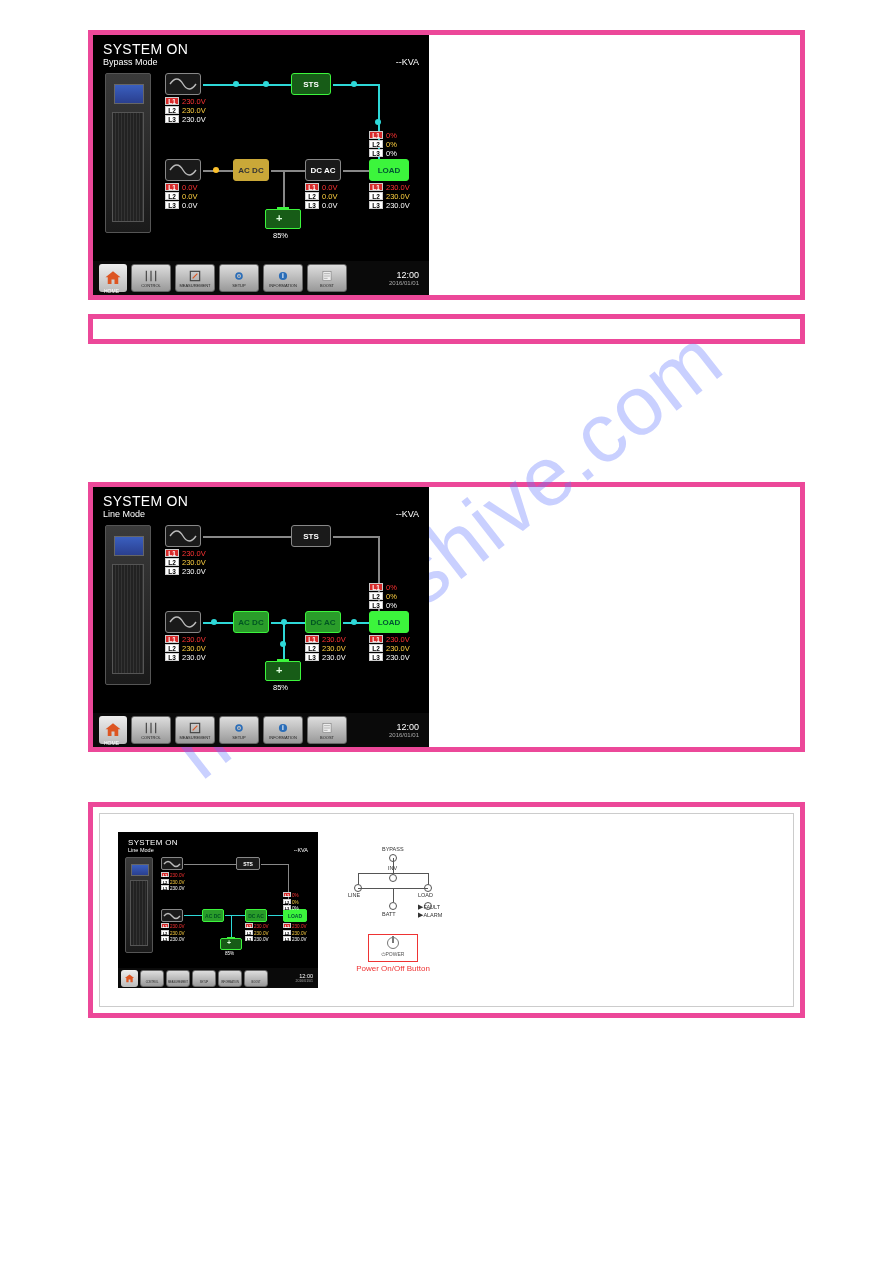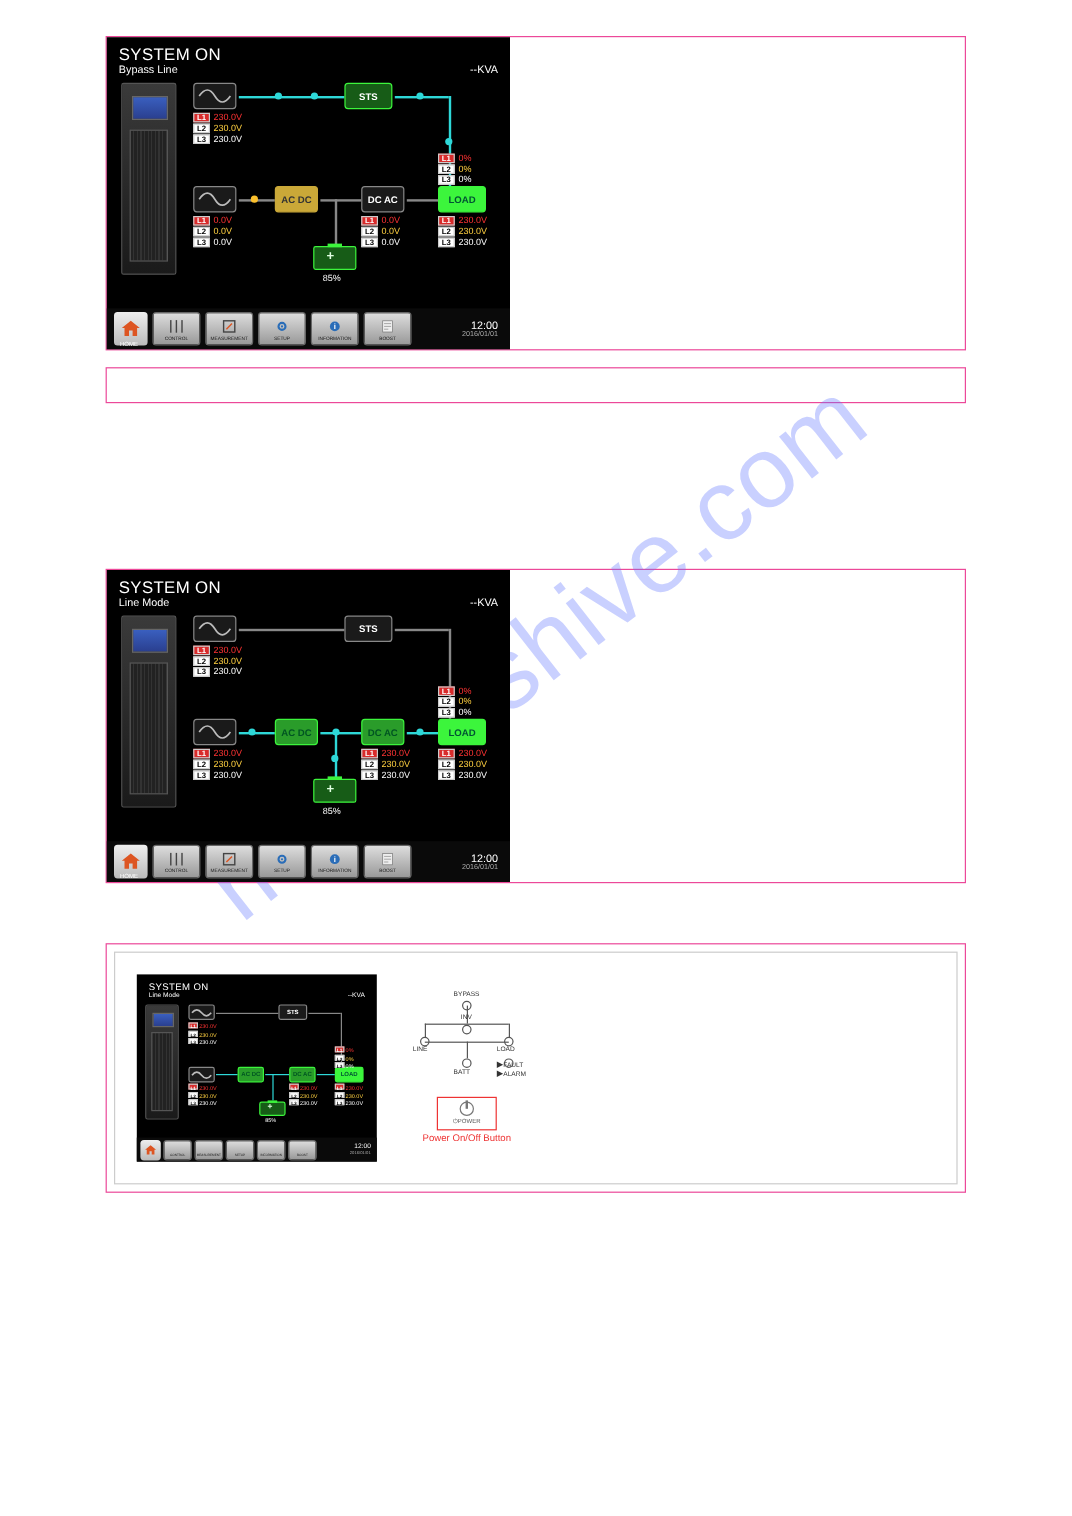--- a/index.html
+++ b/index.html
@@ -6,21 +6,21 @@
   body {
     background: #fff;
     font-family: Arial, sans-serif;
     font-size: 10px;
     color: #000;
     width: 893px;
     position: relative;
     padding: 30px 88px 60px 88px;
   }
   .section {
-    border: 1px solid #ec4899;
+    border: 5px solid #ec4899;
     margin-bottom: 30px;
   }
   .gap-sm { margin-bottom: 14px; }
   .gap-lg { margin-bottom: 138px; }
 
   
   .lcd {
     background: #000;
     width: 336px;
     height: 260px;
@@ -153,21 +153,21 @@
 </head>
 <body>
 
 <div class="watermark">manualshive.com</div>
 
 <div class="section gap-sm">
   <div class="lcd">
     <div class="lcd-header">
       <div class="lcd-title">SYSTEM ON</div>
       <div class="lcd-sub">
-        <span>Bypass Line</span>
+        <span>Bypass Mode</span>
         <span>--KVA</span>
       </div>
     </div>
     <div class="lcd-body">
       <div class="ups-pic">
         <div class="lcdwin"></div>
           <div class="grille"></div>
       </div>
 
       <div class="blk" style="left:72px; top:4px;">

